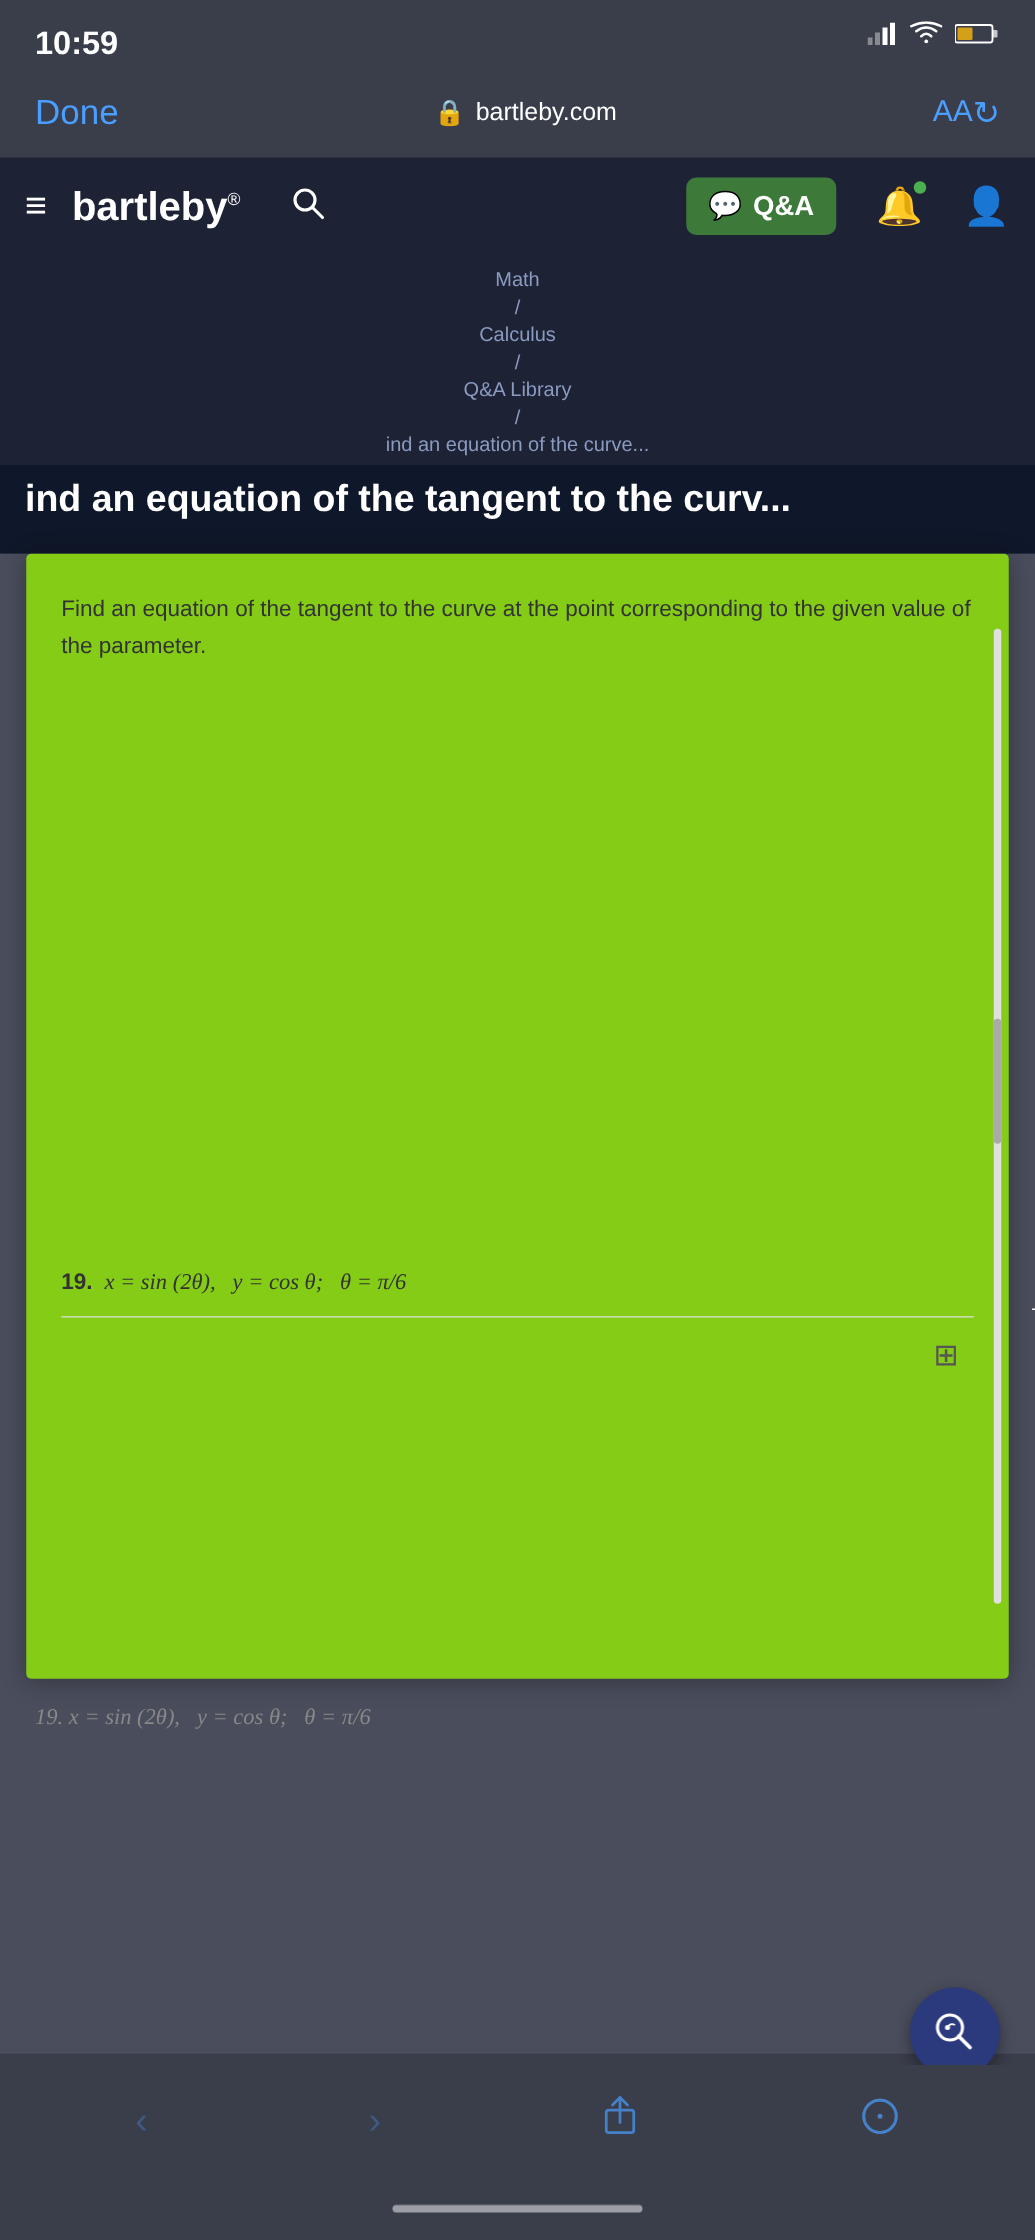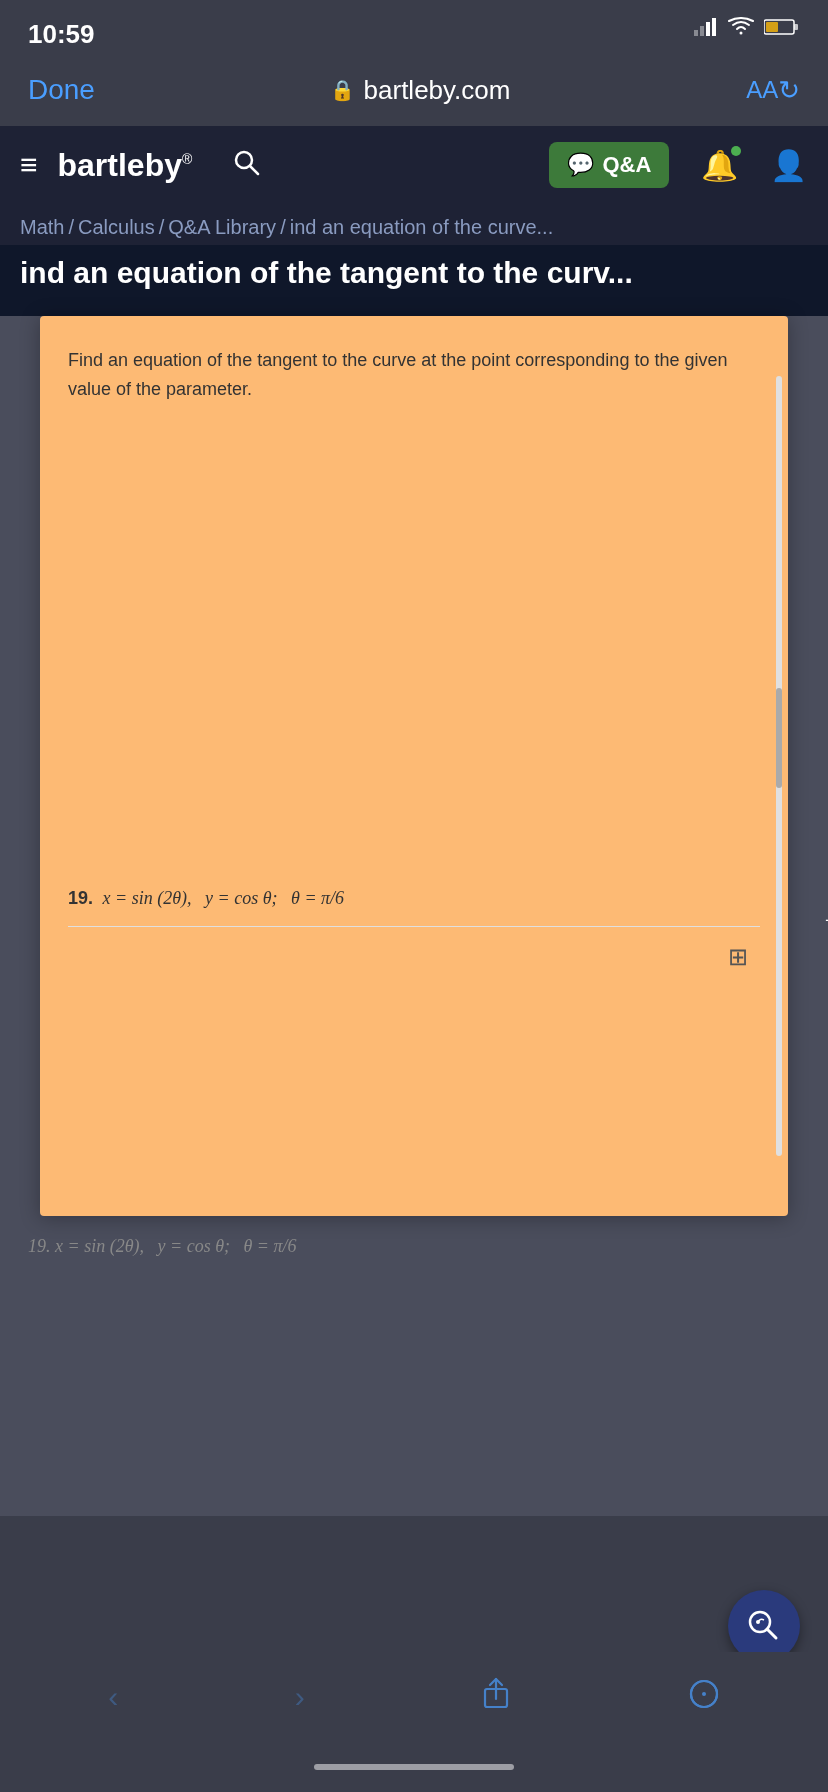--- a/index.html
+++ b/index.html
@@ -53,21 +53,21 @@
       gap: 8px;
       flex: 1;
       justify-content: center;
     }
     .lock-icon {
       color: white;
       font-size: 20px;
     }
     .browser-url {
       color: white;
-      font-size: 26px;
+      font-size: 20px;
       font-weight: 500;
     }
     .browser-controls {
       display: flex;
       align-items: center;
     }
     .browser-aa {
       color: #4a9eff;
       font-size: 24px;
       font-weight: 500;
@@ -137,24 +137,25 @@
       right: -2px;
     }
 
     
     .breadcrumb-section {
       background: #1e2235;
       padding: 12px 20px 6px 20px;
     }
     .breadcrumb {
       color: #8a9bc0;
-      font-size: 20px;
-      display: flex;
-      align-items: flex-start;
+      font-size: 16px;
+      display: flex;
+      align-items: center;
       gap: 4px;
+      flex-direction: column;
     }
     .breadcrumb span {
       color: #8a9bc0;
     }
     .page-title-section {
       background: #0f172a;
       padding: 8px 8px 24px 20px;
     }
     .page-title {
       color: white;
@@ -165,22 +166,22 @@
 
     
     .content-wrapper {
       background: #4a4d5c;
       position: relative;
       min-height: 1200px;
     }
 
     
     .card-overlay {
-      background: #fdba74;
-      margin: 0 40px;
+      background: #84cc16;
+      margin: 0 21px;
       border-radius: 4px;
       padding: 30px 28px 20px 28px;
       min-height: 900px;
       position: relative;
       box-shadow: 0 2px 20px rgba(0,0,0,0.3);
     }
 
     .close-btn {
       position: absolute;
       left: -20px;

